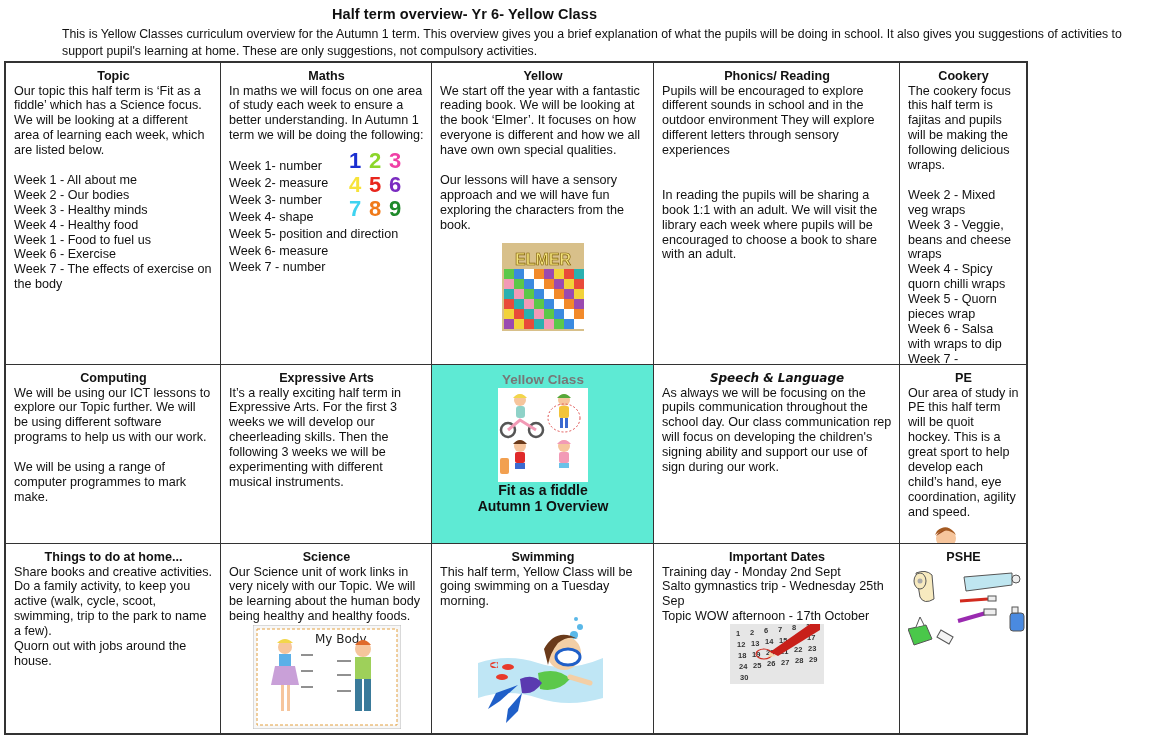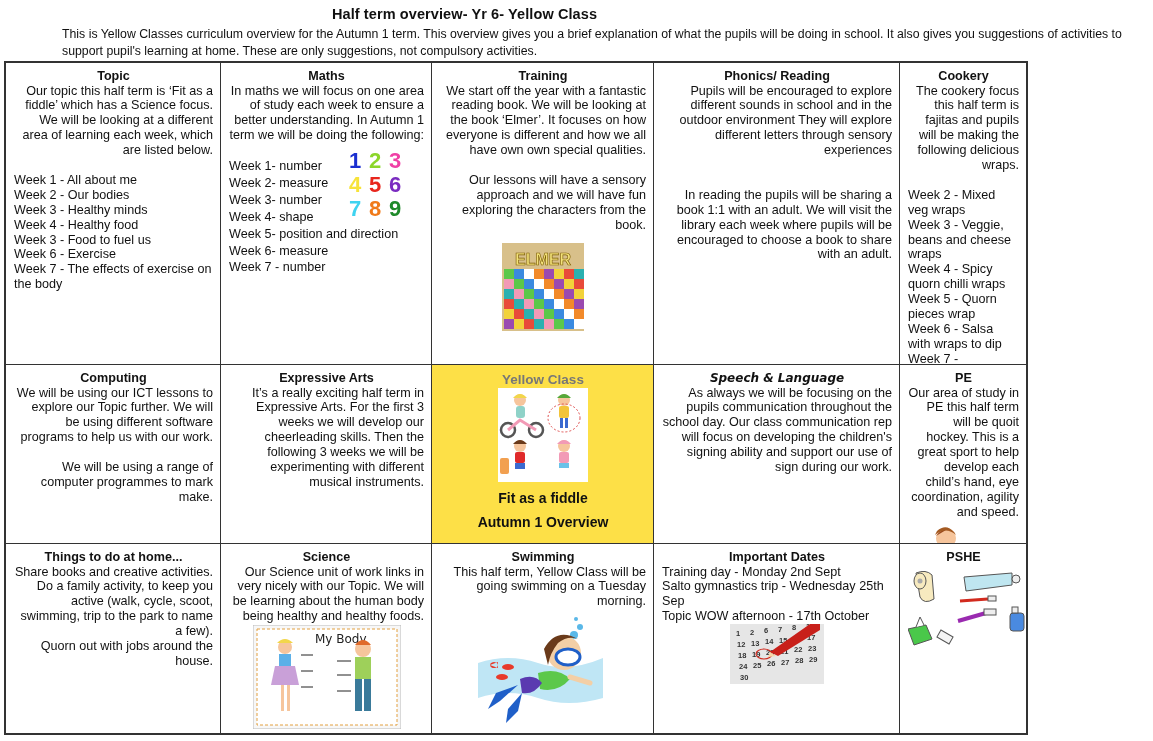--- a/index.html
+++ b/index.html
@@ -5,25 +5,25 @@
   html,body{margin:0;padding:0;background:#ffffff;}
   body{width:1153px;height:741px;position:relative;overflow:hidden;font-family:"Liberation Sans",sans-serif;color:#111;}
   .title{position:absolute;left:0;width:929px;top:6px;text-align:center;font-size:14.5px;font-weight:bold;letter-spacing:0.1px;}
   .intro{position:absolute;left:62px;top:26px;width:1060px;font-size:12.3px;line-height:16.5px;}
   .grid{position:absolute;left:4px;top:61px;width:1024px;height:674px;border:2px solid #333;box-sizing:border-box;
     display:grid;grid-template-columns:215px 211px 222px 246px 1fr;grid-template-rows:302px 179px 1fr;}
   .cell{border-right:1.5px solid #333;border-bottom:1.5px solid #333;padding:6px 7px 0 8px;font-size:12.6px;line-height:14.9px;overflow:hidden;position:relative;}
   .cell.lastcol{border-right:none;}
   .cell.lastrow{border-bottom:none;}
   .cell h3{margin:0;font-size:12.6px;text-align:center;font-weight:bold;line-height:14.5px;}
-  .cell p{margin:0;white-space:pre-line;text-align:right;}
+  .cell p{margin:0;white-space:pre-line;}
   .cell .gap{height:14.9px;}
-  .center{background:#fde047;text-align:center;}
+  .center{background:#5eead4;text-align:center;}
   .center .cls{color:#777;font-weight:bold;font-size:13.5px;margin-top:2px;}
-  .center .sub{font-weight:bold;font-size:14px;line-height:16.5px;margin-top:8px;}
+  .center .sub{font-weight:bold;font-size:14px;line-height:16.5px;margin-top:0;}
   .speech h3{font-family:"DejaVu Sans",sans-serif;font-size:12px;font-style:italic;}
   .pic{display:block;margin:0 auto;}
   .nums{position:absolute;left:124px;top:86px;width:60px;display:grid;grid-template-columns:repeat(3,20px);font-weight:bold;font-size:22px;line-height:24px;text-align:center;}
 </style>
 </head>
 <body>
 
 <div class="title">Half term overview- Yr 6- Yellow Class</div>
 <div class="intro">This is Yellow Classes curriculum overview for the Autumn 1  term. This overview gives you a brief explanation of what the pupils will be doing in school. It also gives you suggestions of activities to support pupil's learning at home. These are only suggestions, not compulsory activities.</div>
 
@@ -31,21 +31,21 @@
 
   <div class="cell">
     <h3>Topic</h3>
     <p>Our topic this half term is ‘Fit as a fiddle’ which has a Science focus. We will be looking at a different area of learning each week, which are listed below.</p>
     <div class="gap"></div>
     <div>
       <div>Week 1 - All about me</div>
       <div>Week 2 - Our bodies</div>
       <div>Week 3 - Healthy minds</div>
       <div>Week 4 - Healthy food</div>
-      <div>Week 3 - Food to fuel us</div>
+      <div>Week 1 - Food to fuel us</div>
       <div>Week 6 - Exercise</div>
       <div>Week 7 - The effects of exercise on the body</div>
     </div>
   </div>
 
   <div class="cell">
     <h3>Maths</h3>
     <p>In maths we will focus on one area of study each week to ensure a better understanding. In Autumn 1 term we will be doing the following:</p>
     <div class="gap"></div>
     <div style="line-height:16.9px;">
@@ -64,21 +64,21 @@
         <span style="color: rgb(247, 227, 58);">4</span>
         <span style="color: rgb(232, 38, 29);">5</span>
         <span style="color: rgb(122, 43, 192);">6</span>
         <span style="color: rgb(63, 211, 240);">7</span>
         <span style="color: rgb(240, 122, 26);">8</span>
         <span style="color: rgb(31, 138, 42);">9</span>
       </div>
   </div>
 
   <div class="cell">
-    <h3>Training</h3>
+    <h3>Yellow</h3>
     <p>We start off the year with a fantastic reading book. We will be looking at the book ‘Elmer’. It focuses on how everyone is different and how we all have own own special qualities.</p>
     <div class="gap"></div>
     <p>Our lessons will have a sensory approach and we will have fun exploring the characters from the book.</p>
     <svg class="pic" width="82" height="88" viewBox="0 0 82 88" style="margin-top:10px;">
       <rect x="0" y="0" width="82" height="88" fill="#d8c08a"></rect>
       <g id="elmer-patches">
           <rect x="2" y="26" width="10" height="10" fill="#5cc84a"></rect>
           <rect x="12" y="26" width="10" height="10" fill="#3a8ae0"></rect>
           <rect x="22" y="26" width="10" height="10" fill="#ffffff"></rect>
           <rect x="32" y="26" width="10" height="10" fill="#f28a2a"></rect>

